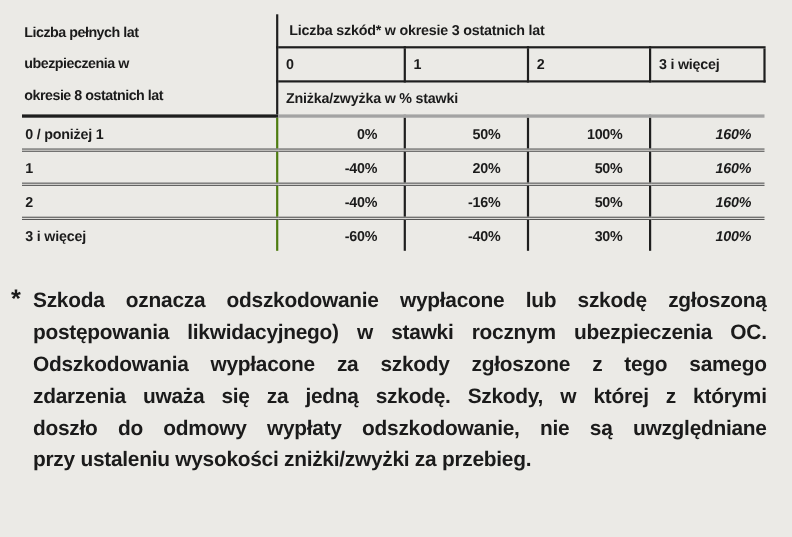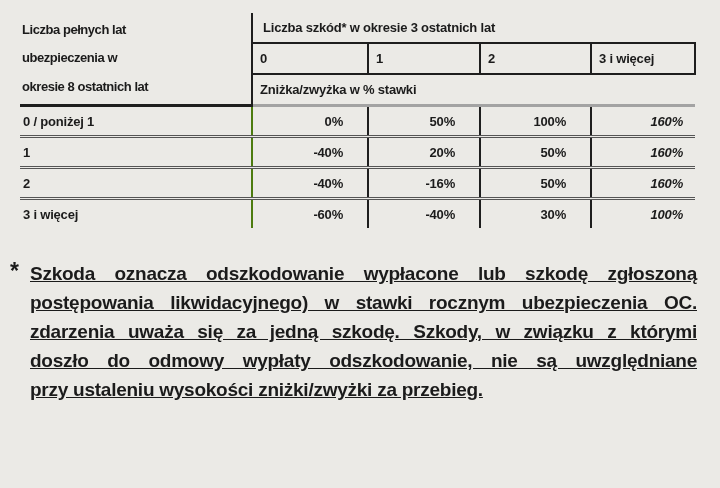--- a/index.html
+++ b/index.html
@@ -33,21 +33,21 @@
 
   tr.data td.rlabel { padding-left:3px; border-right:2px solid #4d7c0f; }
   tr.data td.val    { text-align:right; padding-right:24px; border-right:2px solid #1e1e1e; }
   tr.data td.val.last { border-right:none; padding-right:12px;font-style:italic; }
   tr.data.sep td    { border-top:3px double #555; }
 
   
   .footnote { display:flex; margin:31px 0 0 -10px; }
   .fmarker { width:20px; font-size:23px; font-weight:700; line-height:25px; }
   .ftext   { width:667px; font-size:19px; font-weight:700; line-height:29px; letter-spacing:-0.25px; }
-  .jline   { text-align:justify; text-align-last:justify; white-space:normal;text-decoration:underline; }
+  .jline   { text-align:justify; text-align-last:justify; white-space:normal; }
   .jline.lastline { text-align-last:left; }
 </style>
 </head>
 <body>
 
 <div class="page">
 
   <table class="rate-table">
     <colgroup>
       <col style="width:232px">
@@ -104,19 +104,20 @@
       <td class="val last">100%</td>
     </tr>
   </tbody>
     </table>
 
   <div class="footnote">
     <div class="fmarker">*</div>
     <div class="ftext">
       <div class="jline">Szkoda oznacza odszkodowanie wypłacone lub szkodę zgłoszoną</div>
       <div class="jline">postępowania likwidacyjnego) w stawki rocznym ubezpieczenia OC.</div>
-      <div class="jline">zdarzenia uważa się za jedną szkodę. Szkody, w związku z którymi</div>
+      <div class="jline">Odszkodowania wypłacone za szkody zgłoszone z tego samego</div>
+      <div class="jline">zdarzenia uważa się za jedną szkodę. Szkody, w której z którymi</div>
       <div class="jline">doszło do odmowy wypłaty odszkodowanie, nie są uwzględniane</div>
       <div class="jline lastline">przy ustaleniu wysokości zniżki/zwyżki za przebieg.</div>
     </div>
   </div>
 
 </div>
 
 </body></html>

